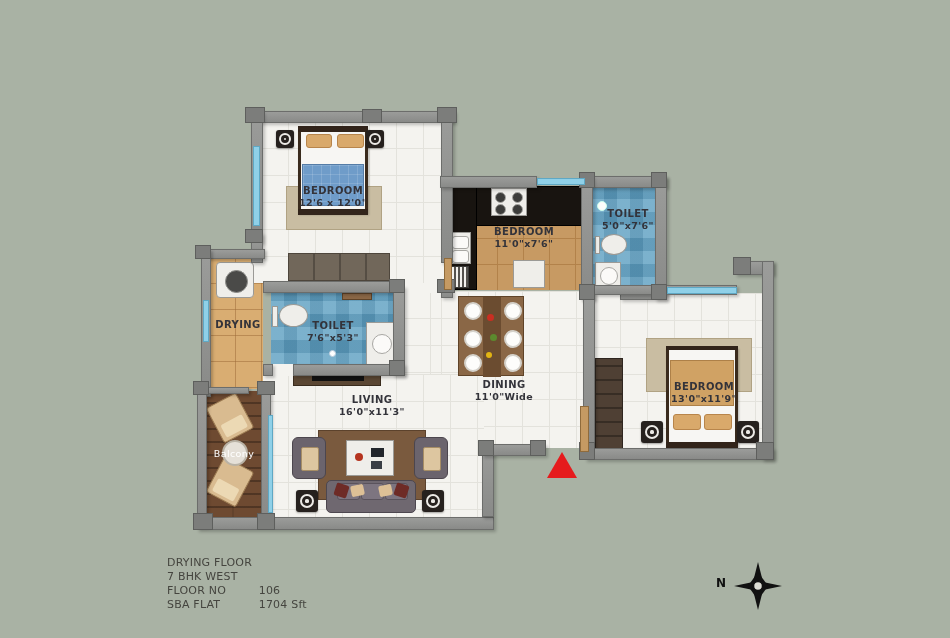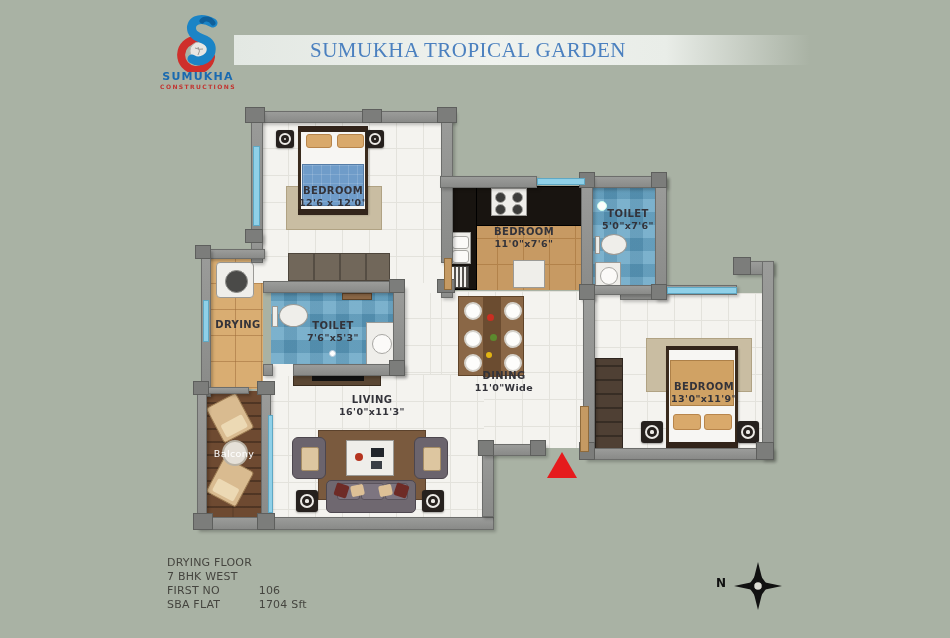--- a/index.html
+++ b/index.html
@@ -87,34 +87,20 @@
   .info .row span.val{display:inline-block;}
   .info .row span.key{display:inline-block;width:88px;}
   .compass{position:absolute;left:714px;top:558px;width:70px;height:54px;}
   .compass .n{position:absolute;left:2px;top:18px;font-size:12px;font-weight:bold;color:#101010;}
 </style>
 </head>
 <body>
 
 <div class="canvas">
 
-  <div class="title-band">
-    <div class="page-title">SUMUKHA TROPICAL GARDEN</div>
-  </div>
-  <div class="logo">
-    <svg width="64" height="58" viewBox="0 0 64 58" style="display:block;margin:0 auto;">
-      <path d="M 30 26 A 15 15 0 1 0 45 43" stroke="#cf2f2b" stroke-width="8" fill="none" stroke-linecap="round"></path>
-      <circle cx="33" cy="37" r="9" fill="#e8e6e2" stroke="#b9b7b3"></circle>
-      <path d="M32 33 q3 4 0 8 M29 34 q5 2 8 1" stroke="#9a9894" stroke-width="1" fill="none"></path>
-      <path d="M 47 9 C 33 1 23 8 26 17 C 29 26 43 23 45 33 C 47 44 34 50 26 45" stroke="#1b84c6" stroke-width="9" fill="none" stroke-linecap="round"></path>
-      <path d="M 47 9 C 44 4 38 4 36 7" stroke="#0f5f9a" stroke-width="5" fill="none" stroke-linecap="round"></path>
-    </svg>
-    <div class="logo-name">SUMUKHA</div>
-    <div class="logo-sub">CONSTRUCTIONS</div>
-  </div>
 
   <div class="floor floor-white" style="left:261px;top:121px;width:182px;height:164px"></div>
   <div class="floor floor-white" style="left:403px;top:291px;width:40px;height:87px"></div>
   <div class="floor floor-white" style="left:441px;top:291px;width:144px;height:157px"></div>
   <div class="floor floor-white" style="left:261px;top:374px;width:223px;height:145px"></div>
   <div class="floor floor-white" style="left:593px;top:293px;width:171px;height:157px"></div>
   <div class="floor floor-drying" style="left:209px;top:257px;width:54px;height:132px"></div>
   <div class="floor floor-toilet" style="left:271px;top:291px;width:124px;height:75px"></div>
   <div class="floor floor-toilet" style="left:591px;top:186px;width:66px;height:104px"></div>
   <div class="floor floor-kitchen" style="left:445px;top:186px;width:138px;height:104px"></div>
@@ -309,35 +295,35 @@
   </div>
   <div class="lbl" style="left:333px;top:320px">
     <span>TOILET</span><span class="dm">7'6"x5'3"</span>
   </div>
   <div class="lbl" style="left:238px;top:319px">
     <span>DRYING</span>
   </div>
   <div class="lbl" style="left:372px;top:394px">
     <span>LIVING</span><span class="dm">16'0"x11'3"</span>
   </div>
-  <div class="lbl" style="left:504px;top:370px">
+  <div class="lbl" style="left:504px;top:379px">
     <span>DINING</span><span class="dm">11'0"Wide</span>
   </div>
   <div class="lbl" style="left:704px;top:381px">
     <span>BEDROOM</span><span class="dm">13'0"x11'9"</span>
   </div>
   <div class="lbl lbl-white" style="left:234px;top:448px">
     <span>Balcony</span>
   </div>
 
   <div class="info">
     <div class="row">DRYING FLOOR</div>
     <div class="row">7 BHK WEST</div>
     <div class="row">
-      <span class="key">FIRST NO</span>
+      <span class="key">FLOOR NO</span>
       <span class="val">106</span>
     </div>
     <div class="row">
       <span class="key">SBA  FLAT</span>
       <span class="val">1704 Sft</span>
     </div>
   </div>
 
   <div class="compass">
     <span class="n">N</span>

